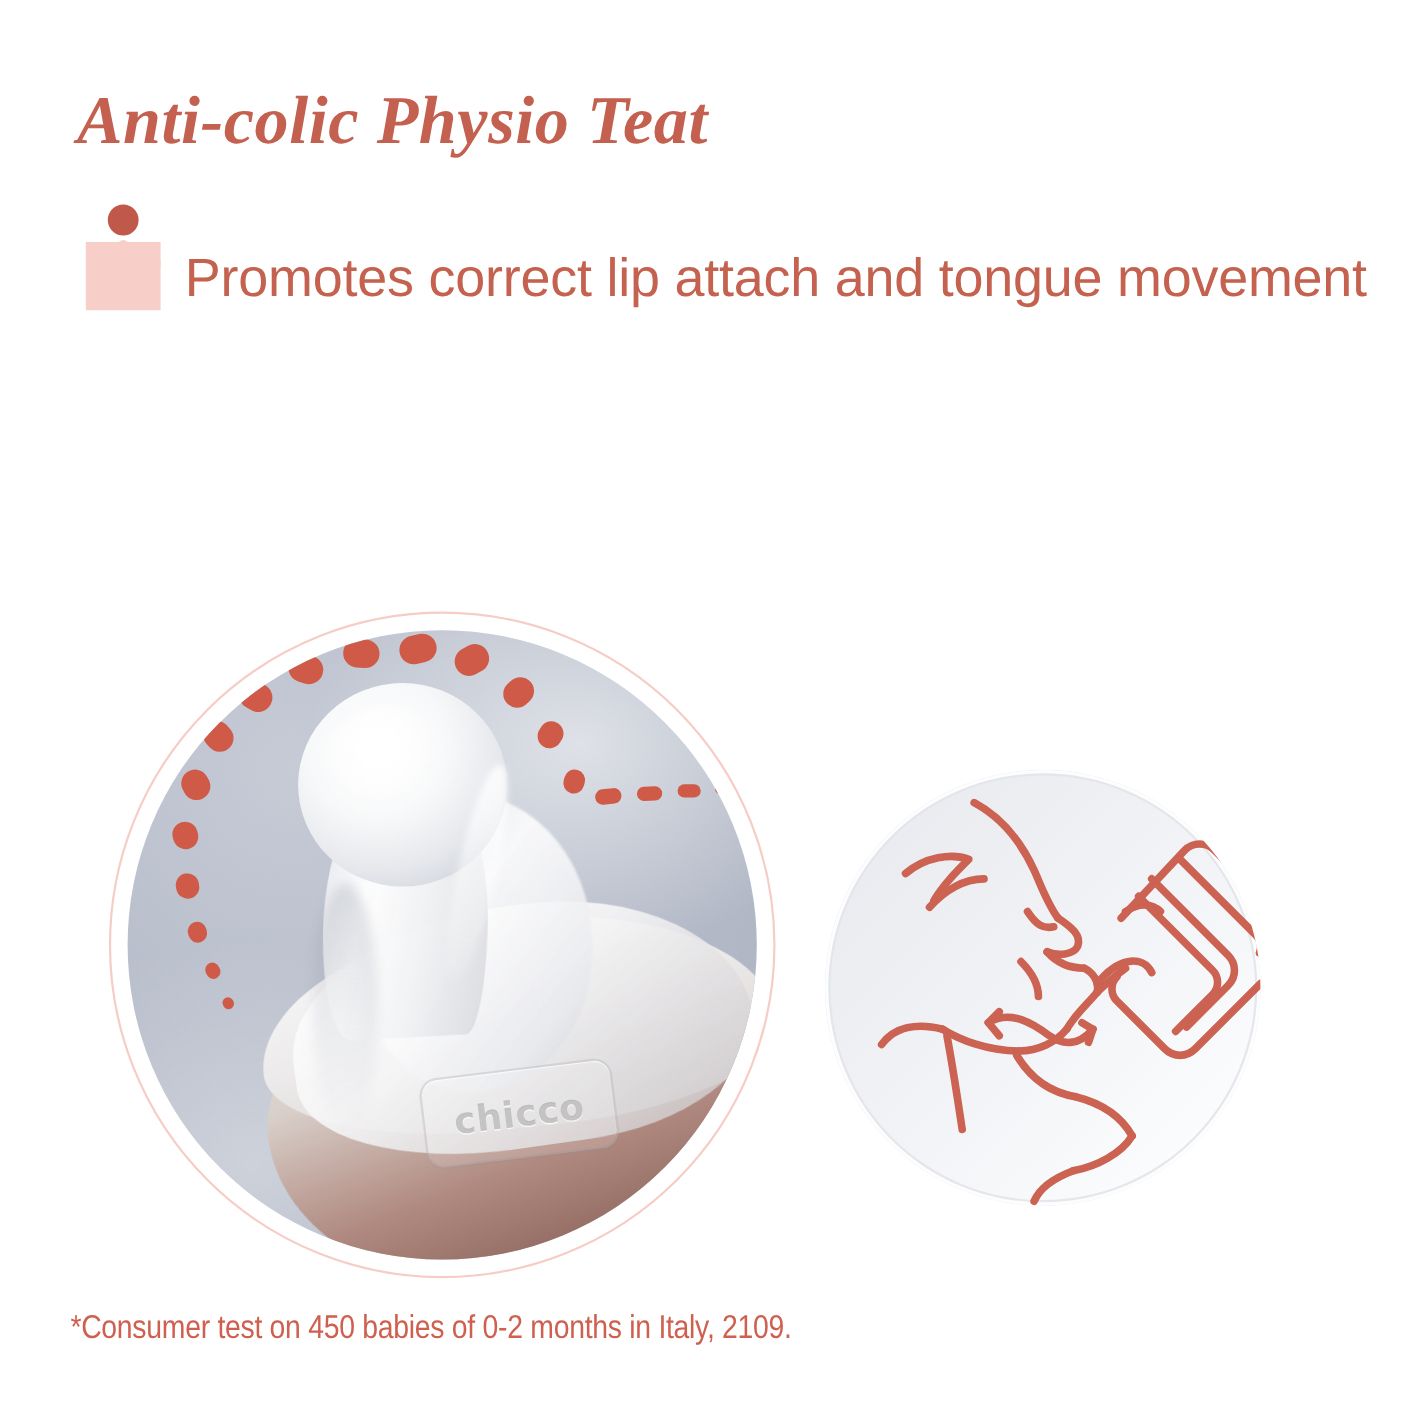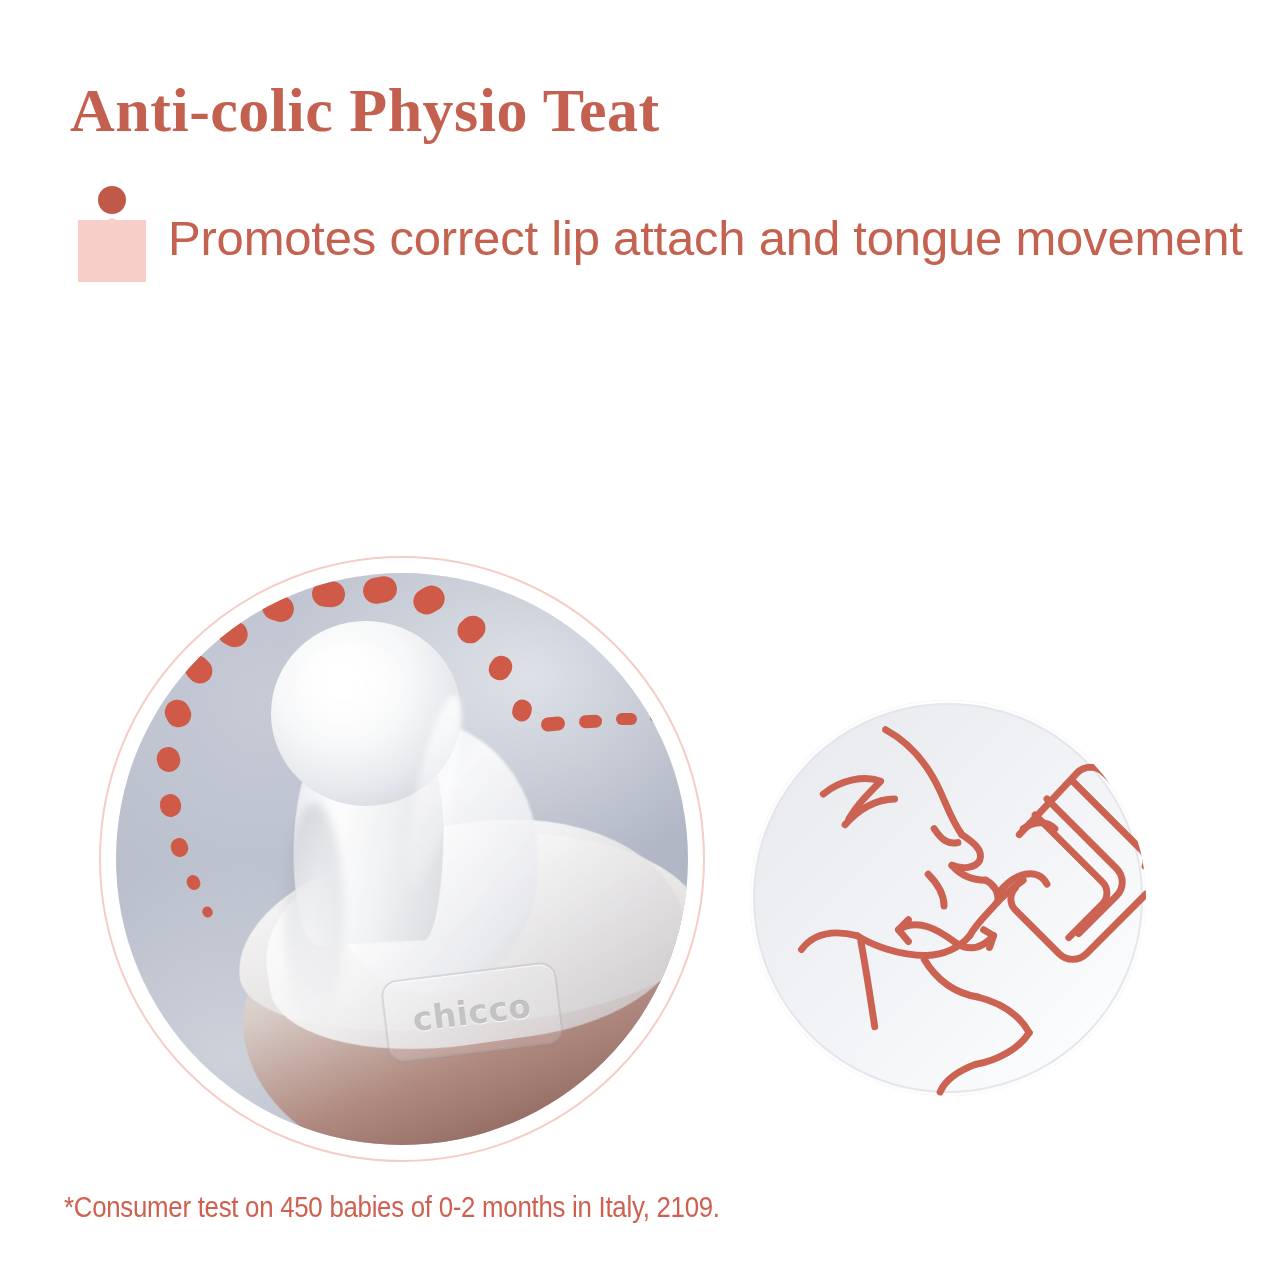--- a/index.html
+++ b/index.html
@@ -23,33 +23,34 @@
     height: 1280px;
     background: #ffffff;
   }
 
   
   .title {
     position: absolute;
     left: 70px;
     top: 78px;
     font-family: "Liberation Serif", "DejaVu Serif", serif;
+    font-style: italic;
     font-weight: bold;
     font-size: 62px;
     line-height: 1.05;
     letter-spacing: 0.5px;
     color: #c4604f;
     white-space: nowrap;
   }
 
   
   .bullet {
     position: absolute;
     display: flex;
-    align-items: center;
+    align-items: flex-end;
   }
   .bullet-icon {
     position: relative;
     flex: 0 0 auto;
   }
   .bullet-icon .dot {
     position: absolute;
     border-radius: 50%;
     background: #c0594a;
   }

